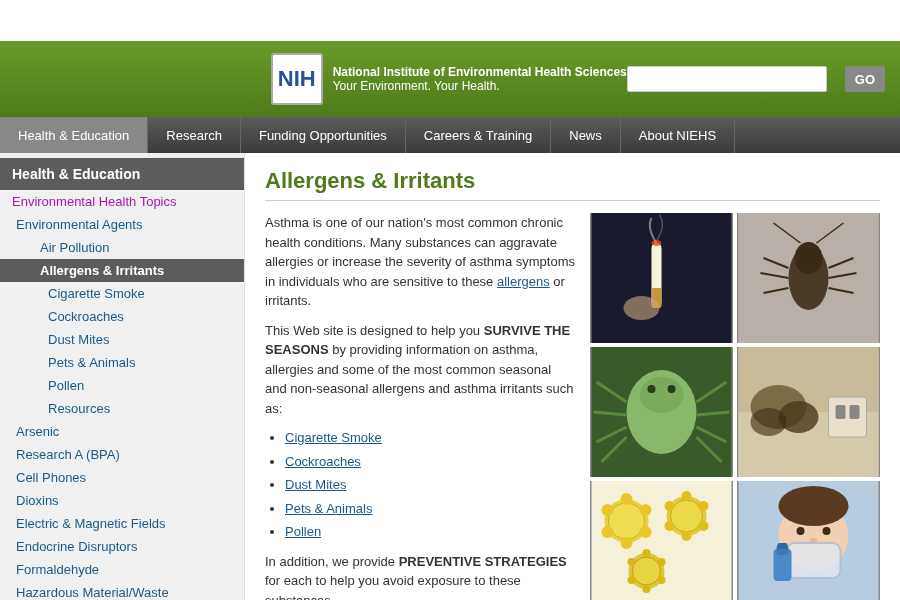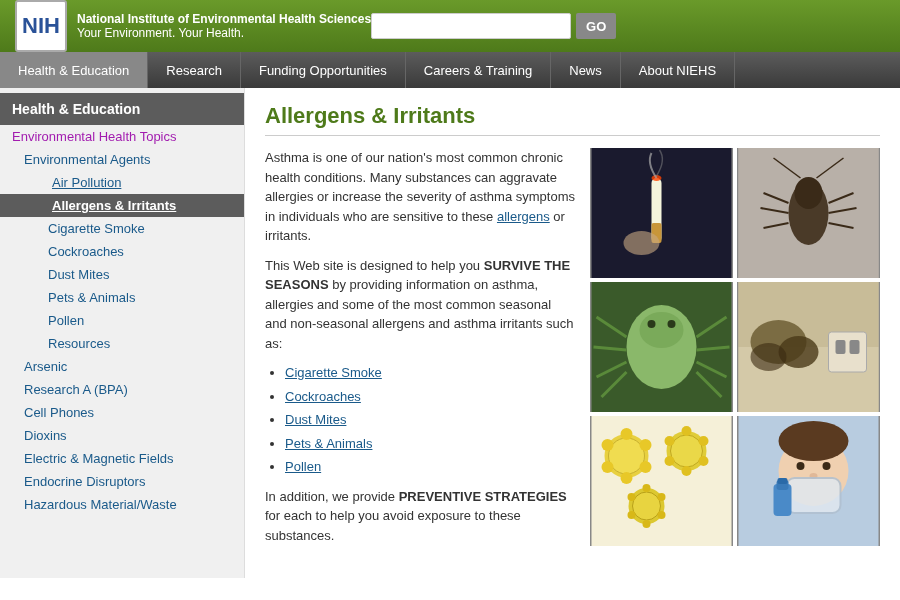--- a/index.html
+++ b/index.html
@@ -4,41 +4,42 @@
   <style>
     * { margin: 0; padding: 0; box-sizing: border-box; }
     body { font-family: Arial, sans-serif; font-size: 13px; color: #333; background: #fff; width: 900px; overflow-x: hidden; }
 
     
     #header {
       background: linear-gradient(to bottom, #6a9a2a, #4e7a1a);
       padding: 10px 15px;
       display: flex;
       align-items: center;
-      justify-content: flex-start;
-      height: 52px;
+      justify-content: flex-end;
+      height: 76px;
+      margin-top: 41px;
     }
     #header-left { display: flex; align-items: center; gap: 10px; }
     #nih-logo {
       background: #fff;
       color: #2a5298;
       font-weight: bold;
       font-size: 22px;
       width: 52px;
       height: 52px;
       display: flex;
       align-items: center;
       justify-content: center;
       border-radius: 3px;
       border: 2px solid #aaa;
     }
     #header-text { color: #fff; }
     #header-title { font-size: 12px; font-weight: bold; }
     #header-subtitle { font-size: 12px; }
-    #search-area { display: flex; align-items: center; gap: 5px; }
+    #search-area { display: flex; align-items: center; gap: 18px; }
     #search-box {
       width: 200px;
       height: 26px;
       border: 1px solid #ccc;
       padding: 0 6px;
       font-size: 12px;
       border-radius: 2px;
     }
     #go-button {
       background: #888;
@@ -88,22 +89,22 @@
       font-size: 14px;
       font-weight: bold;
     }
     .sidebar-item {
       padding: 4px 12px;
       cursor: pointer;
       font-size: 13px;
       color: #333;
     }
     .sidebar-item.level1 { padding-left: 12px; font-weight: normal; color: #a21caf; }
-    .sidebar-item.level2 { padding-left: 24px; color: #1a5a8a; }
-    .sidebar-item.level3 { padding-left: 52px; color: #1a5a8a; text-decoration: underline; }
+    .sidebar-item.level2 { padding-left: 16px; color: #1a5a8a; }
+    .sidebar-item.level3 { padding-left: 40px; color: #1a5a8a; }
     .sidebar-item.level4 { padding-left: 48px; color: #1a5a8a; }
     .sidebar-item.active-item {
       background: #5c5c5c;
       color: #fff;
       font-weight: bold;
     }
 
     
     #content {
       flex: 1;
@@ -189,20 +190,21 @@
     <div class="sidebar-item level4">Dust Mites</div>
     <div class="sidebar-item level4">Pets &amp; Animals</div>
     <div class="sidebar-item level4">Pollen</div>
     <div class="sidebar-item level4">Resources</div>
     <div class="sidebar-item level2">Arsenic</div>
     <div class="sidebar-item level2">Research A (BPA)</div>
     <div class="sidebar-item level2">Cell Phones</div>
     <div class="sidebar-item level2">Dioxins</div>
     <div class="sidebar-item level2">Electric &amp; Magnetic Fields</div>
     <div class="sidebar-item level2">Endocrine Disruptors</div>
+    <div class="sidebar-item level2">Formaldehyde</div>
     <div class="sidebar-item level2">Hazardous Material/Waste</div>
   </div>
 
   <div id="content">
     <h1>Allergens &amp; Irritants</h1>
     <div id="content-body">
       <div id="content-text">
         <p>
           Asthma is one of our nation's most common chronic health conditions. Many substances can aggravate allergies or increase the severity of asthma symptoms in individuals who are sensitive to these <a href="#">allergens</a> or irritants.
         </p>

